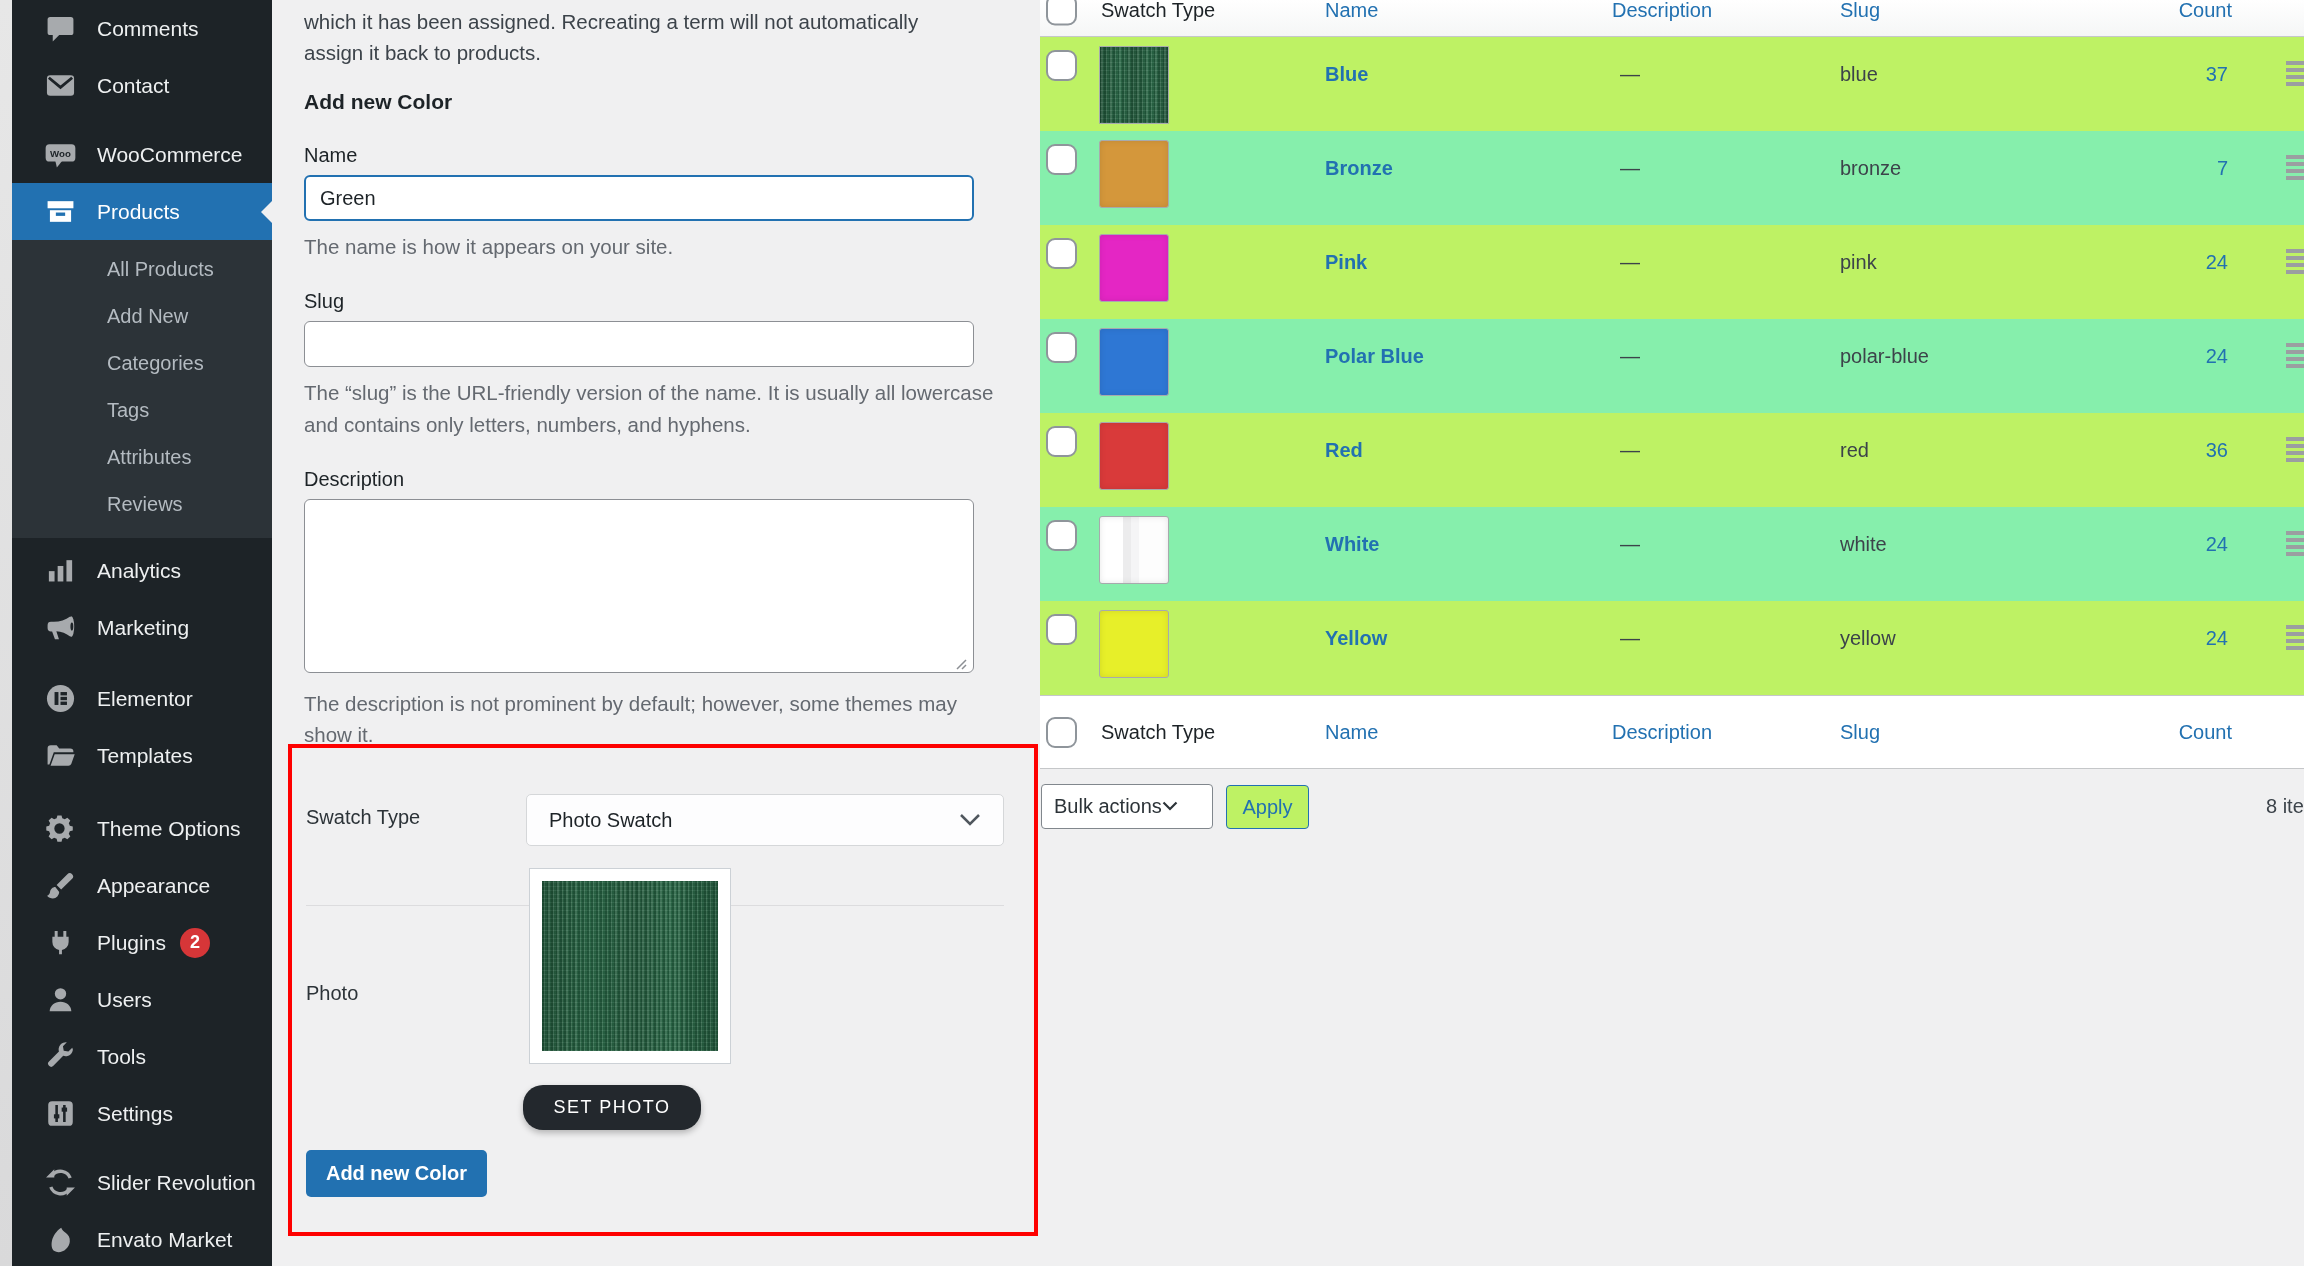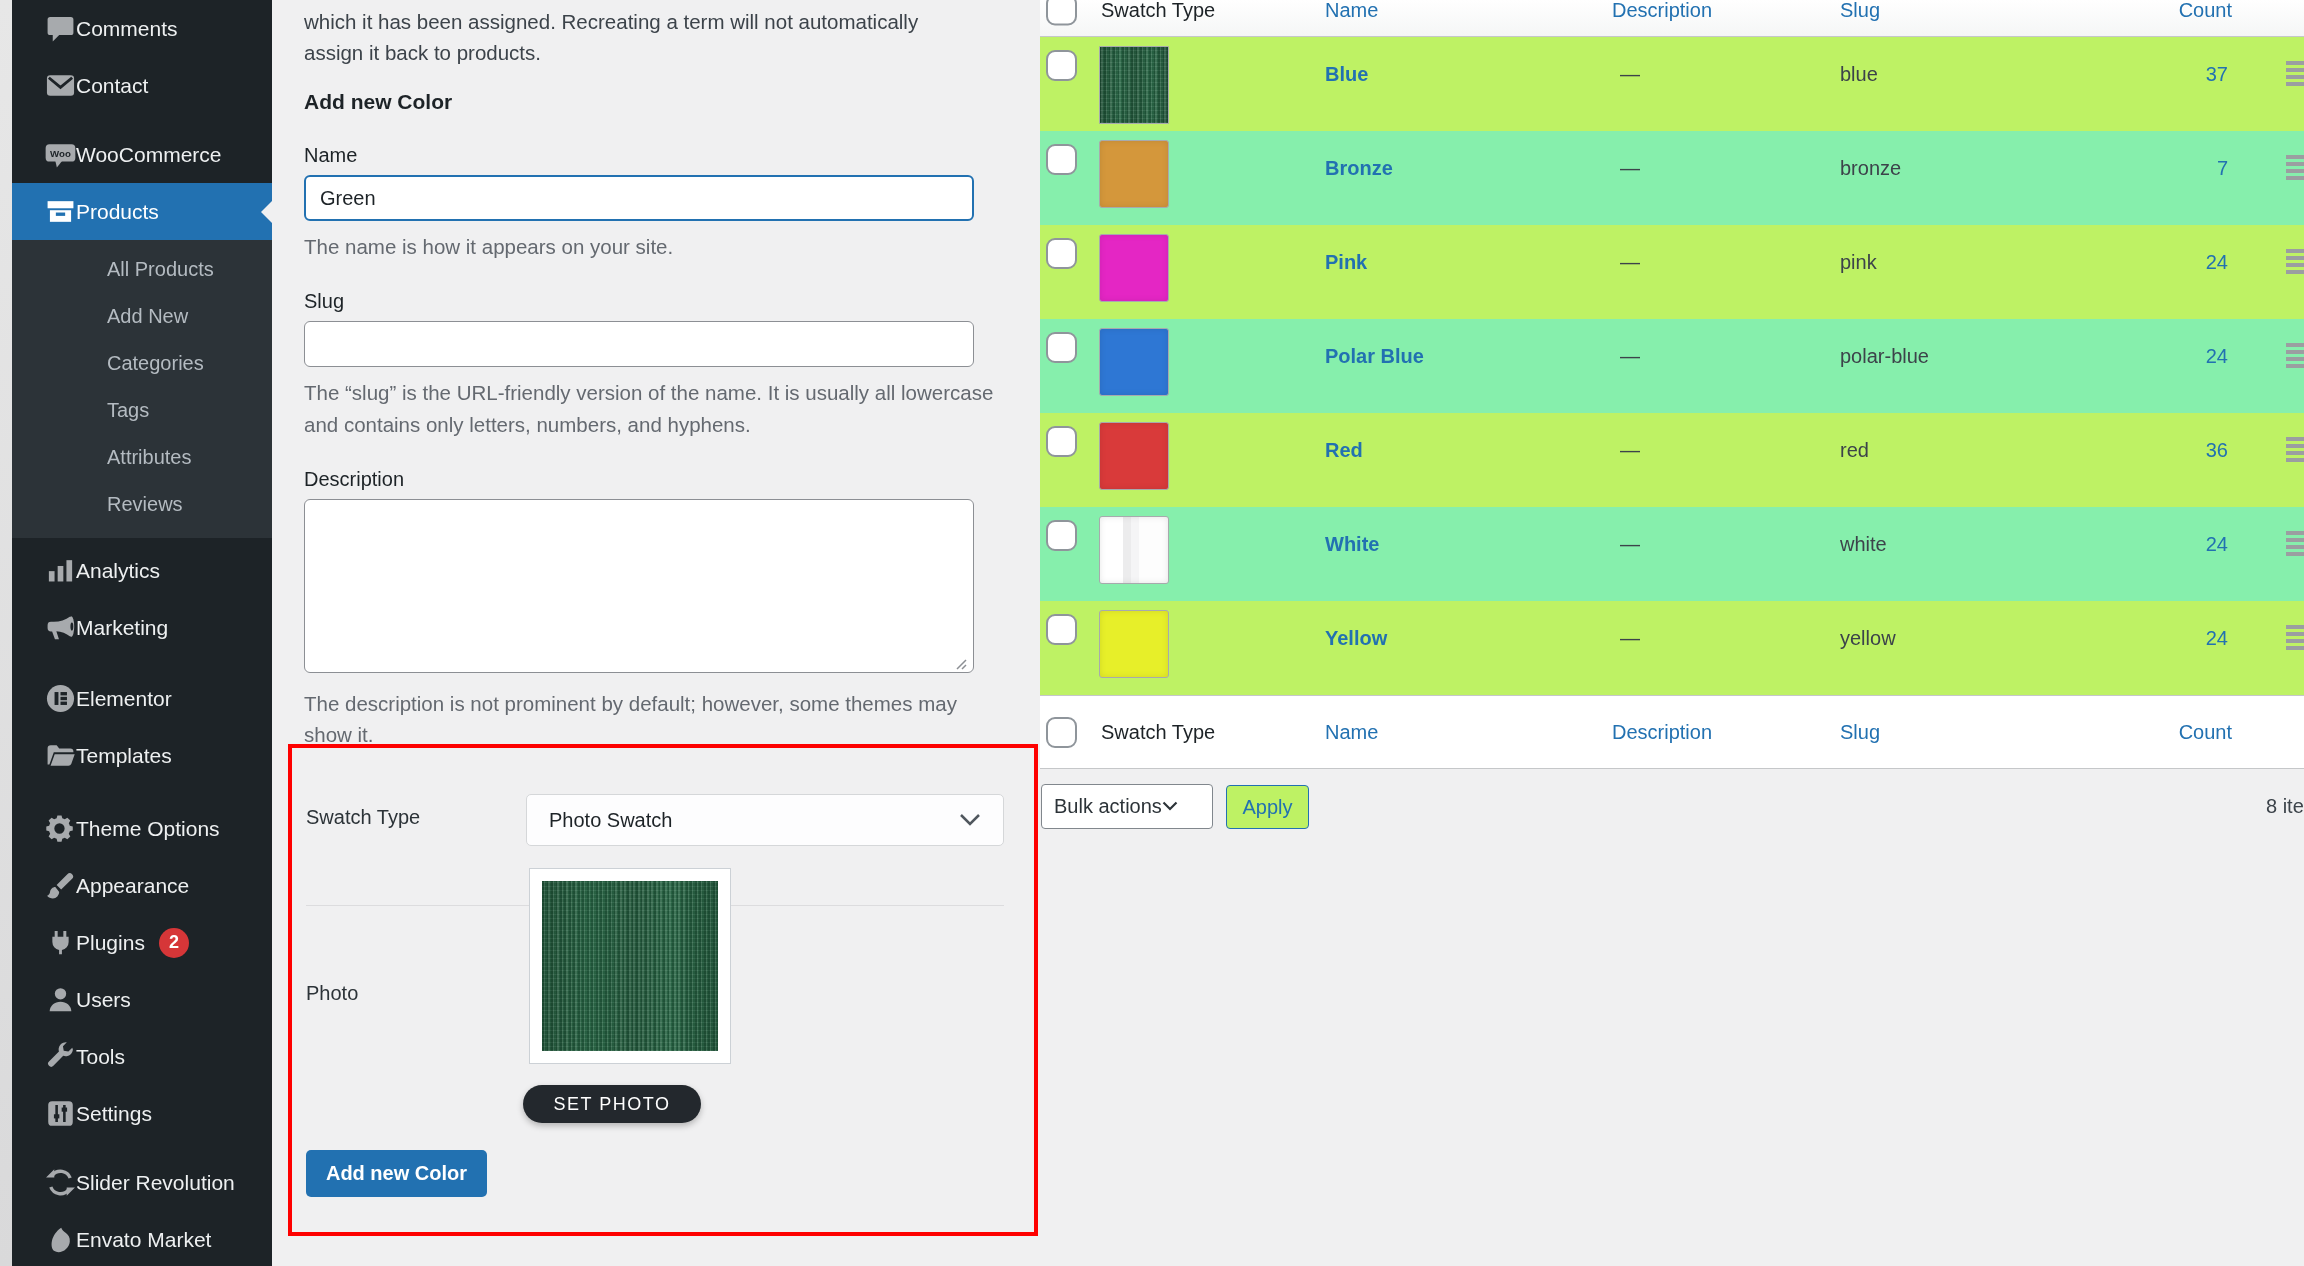--- a/index.html
+++ b/index.html
@@ -14,21 +14,21 @@
   
   #left-strip { position:absolute; left:0; top:0; width:12px; height:100%;
     background:linear-gradient(#e7e7e7,#d9d9da); }
 
   
   #sidebar { position:absolute; left:12px; top:0; width:260px; height:100%;
     background:#1d2327; overflow:hidden; }
   .menu-group { margin-top:0; }
   .menu-item { height:57px; display:flex; align-items:center; padding-left:33px;
     color:#eef0f1; font-size:21px; cursor:pointer; position:relative; }
-  .menu-item .micon { width:31px; height:31px; flex:0 0 31px;
+  .menu-item .micon { width:31px; height:31px; margin-right:21px; flex:0 0 31px;
     display:flex; align-items:center; justify-content:flex-end;text-decoration:underline; }
   .menu-item .micon svg { width:100%; height:100%; }
   .menu-item.current { background:#2271b1; color:#fff; }
   .menu-item.current::after { content:""; position:absolute; right:0; top:50%;
     transform:translateY(-50%); border:11px solid transparent; border-right-color:#f0f0f1; }
   .submenu { background:#2c3338; padding:6px 0 10px 0; }
   .submenu-item { height:47px; display:flex; align-items:center; padding-left:95px;
     color:#b4bbc1; font-size:20px; cursor:pointer; }
   .badge { margin-left:14px; min-width:30px; height:30px; padding:0 6px; border-radius:15px;
     background:#d63638; color:#fff; font-size:18px; display:flex; align-items:center;
@@ -66,21 +66,21 @@
   #photo-label { position:absolute; left:306px; top:982px; font-size:20px; color:#2c3338; }
   #photo-frame { position:absolute; left:529px; top:868px; width:202px; height:196px;
     background:#fff; border:1px solid #ccd1d6; padding:12px; }
   .fabric { width:100%; height:100%;
     background-color:#2e6d4b;
     background-image:
       repeating-linear-gradient(90deg, rgba(8,42,26,.32) 0 1.5px, rgba(255,255,255,.10) 1.5px 3px, rgba(22,66,44,.16) 3px 4.5px),
       repeating-linear-gradient(0deg, rgba(255,255,255,.07) 0 1.5px, rgba(0,0,0,.06) 1.5px 4px),
       linear-gradient(90deg, rgba(0,0,0,.20), rgba(0,0,0,0) 28%, rgba(0,0,0,.14) 52%, rgba(0,0,0,0) 74%, rgba(0,0,0,.16));
   }
-  #set-photo-btn { position:absolute; left:523px; top:1085px; width:178px; height:38px;
+  #set-photo-btn { position:absolute; left:523px; top:1085px; width:178px; height:45px;
     background:#23282d; color:#fff; border:none; border-radius:20px; font-size:18px;
     letter-spacing:1.5px; font-family:"Liberation Sans",sans-serif; cursor:pointer;
     box-shadow:0 3px 6px rgba(0,0,0,.25); display:flex; align-items:center; justify-content:center; }
   #add-color-btn { position:absolute; left:306px; top:1150px; width:181px; height:47px;
     background:#2271b1; color:#fff; border:none; border-radius:5px; font-size:20px;
     font-weight:600; font-family:"Liberation Sans",sans-serif; cursor:pointer;
     display:flex; align-items:center; justify-content:center; }
 
   
   #table-col { position:absolute; left:1040px; top:0; width:1264px; height:100%; }

